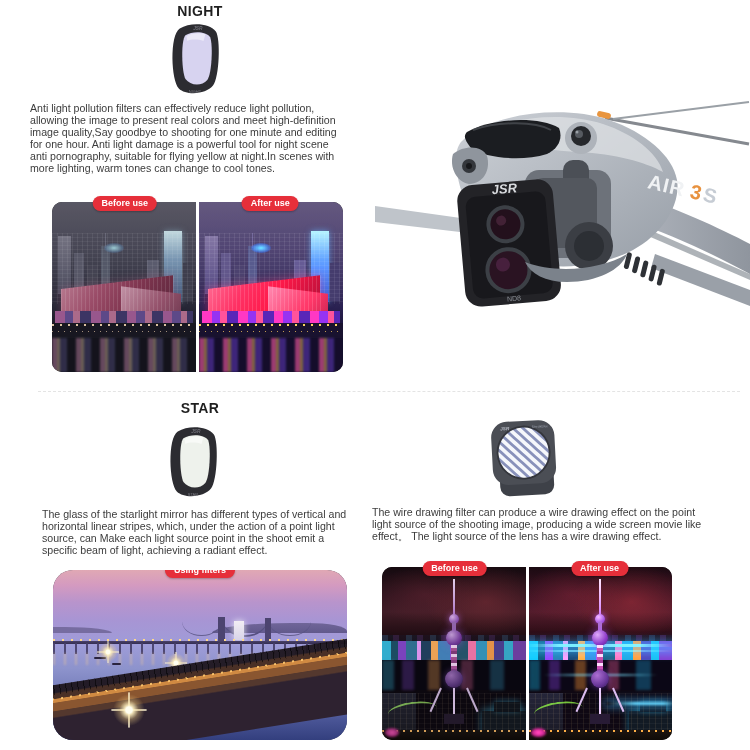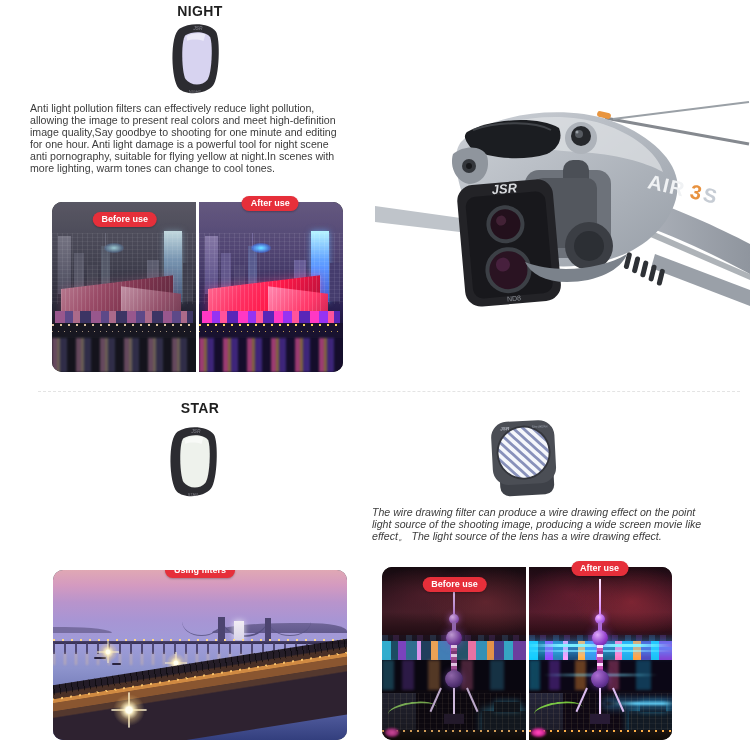--- a/index.html
+++ b/index.html
@@ -6,40 +6,40 @@
   .page{position:relative;width:750px;height:750px;background:#ffffff;overflow:hidden;
         font-family:"Liberation Sans","DejaVu Sans",sans-serif;}
   .title{position:absolute;margin:0;font-size:14px;font-weight:700;color:#1f1f1f;
          text-align:center;letter-spacing:.4px;}
   .t-night{left:40px;top:3px;width:320px;}
   .t-star{left:40px;top:400px;width:320px;}
   .t-streak{left:375px;top:395px;width:300px;}
   .desc{position:absolute;margin:0;font-size:10.6px;line-height:11.9px;color:#3c3c3c;}
   .d-night{left:30px;top:103px;width:314px;}
   .d-star{left:42px;top:509px;width:318px;}
-  .d-streak{left:372px;top:507px;width:334px;font-style:italic;}
+  .d-streak{left:372px;top:507px;width:334px;}
   .filterfig{position:absolute;margin:0;}
   .f-night{left:165px;top:21px;}
   .f-star{left:163px;top:424px;}
   .f-streak{left:484px;top:416px;}
   .dronefig{position:absolute;margin:0;left:375px;top:78px;width:375px;height:232px;}
   .divider{position:absolute;left:38px;top:391px;width:702px;height:0;border-top:1px dashed #e4e4e4;}
 
   .compare{position:absolute;display:flex;gap:3px;}
   .c-night{left:52px;top:202px;width:291px;height:170px;}
   .c-streak{left:382px;top:567px;width:290px;height:173px;}
   .half{flex:1;position:relative;overflow:hidden;background:#111;}
   .hleft{border-radius:10px 0 0 10px;}
   .hright{border-radius:0 10px 10px 0;}
-  .photo{position:absolute;left:53px;top:570px;width:294px;height:170px;border-radius:10px;
+  .photo{position:absolute;left:53px;top:570px;width:294px;height:170px;border-radius:20px;
          overflow:hidden;background:#445;}
   .badge{position:absolute;z-index:5;transform:translateX(-50%);background:#e62f3a;color:#fff;
          font-size:9px;font-weight:700;padding:2px 9px 3px;border-radius:10px;white-space:nowrap;
          box-shadow:0 1px 2px rgba(0,0,0,.25);}
-  .b-left{left:25%;top:-6px;margin-top:16px;}
+  .b-left{left:25%;top:-6px;}
   .b-right{left:75%;top:-6px;}
   .b-center{left:50%;top:-7px;}
 
   .grade{position:absolute;inset:0;}
   .g-cq-before{filter:saturate(.5) brightness(.98) hue-rotate(-8deg) contrast(.96);}
   .g-cq-after{filter:saturate(1.35) brightness(1.06) hue-rotate(2deg);}
   .g-sh-before{filter:saturate(.9) brightness(.95);}
   .g-sh-after{filter:saturate(1.2) brightness(1.08);}
   .sc{position:absolute;inset:0;overflow:hidden;}
   .sc i{position:absolute;display:block;}
@@ -288,20 +288,21 @@
   <figure class="filterfig f-star">
     <svg width="58" height="76" viewBox="0 0 60 80">
       <path d="M15,8 C26,1 46,2 53,11 C58,18 57,59 50,68 C43,77 22,79 14,71 C6,63 4,15 15,8 Z" fill="#2c2c31"></path>
       <path d="M21,15 C29,10 43,11 47,17 C50,24 49,55 44,62 C38,69 26,68 21,61 C17,54 16,20 21,15 Z" fill="#eef2ec"></path>
       <path d="M22,16 C26,13 36,12 42,14 L40,21 C34,19 27,19 23,21 Z" fill="#ffffff" opacity=".6"></path>
       <text x="34" y="9.5" font-size="5" font-style="italic" font-weight="bold" fill="#6f6f77" text-anchor="middle">JSR</text>
       <text x="31" y="76" font-size="4.2" fill="#7c7c84" text-anchor="middle">STAR</text>
     </svg>
   </figure>
 
+  <p class="desc d-star">The glass of the starlight mirror has different types of vertical and horizontal linear stripes, which, under the action of a point light source, can Make each light source point in the shoot emit a specific beam of light, achieving a radiant effect.</p>
 
   <div class="photo">
     <span class="badge b-center">Using filters</span>
     <div class="grade">
         <div class="sc sc-br">
       <i class="br-hillR"></i>
           <i class="br-hillL"></i>
       <i class="br-cableL"></i>
           <i class="br-cableM"></i>
           <i class="br-cableR"></i>

